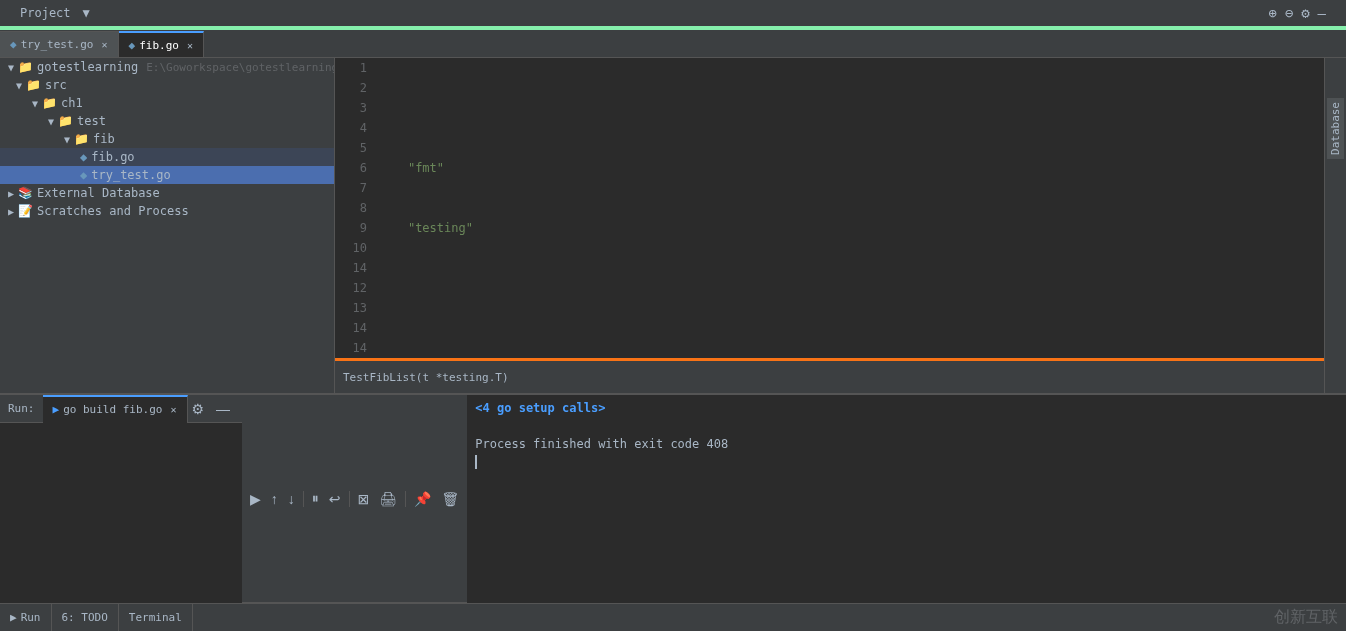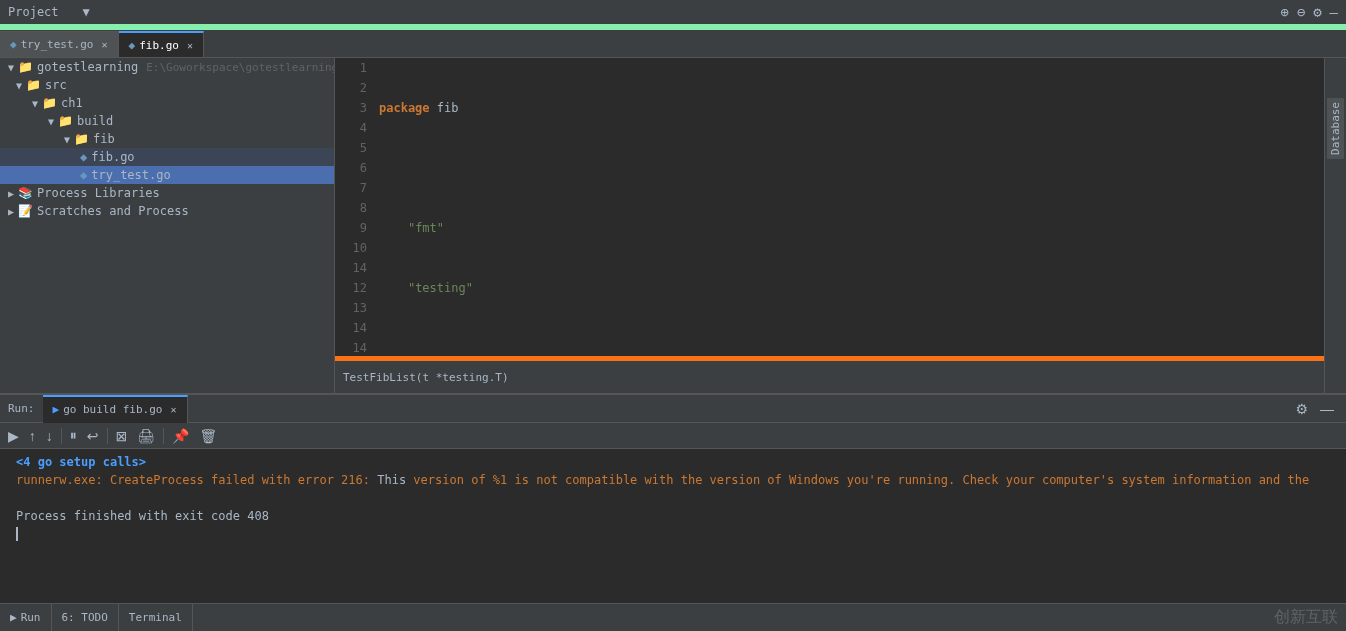--- a/index.html
+++ b/index.html
@@ -1,19 +1,19 @@
 <!DOCTYPE html>
 <html><head>
   <meta charset="utf-8">
   <style>
     * { margin: 0; padding: 0; box-sizing: border-box; }
     body { font-family: 'Consolas', 'Monaco', monospace; font-size: 12px; background: #2b2b2b; color: #a9b7c6; display: flex; flex-direction: column; height: 631px; overflow: hidden; }
 
     
-    .top-bar { background: #3c3f41; height: 30px; display: flex; align-items: center; padding: 0 8px; gap: 24px; border-bottom: 6px solid #86efac; flex-shrink: 0; }
+    .top-bar { background: #3c3f41; height: 30px; display: flex; align-items: center; padding: 0 20px; gap: 12px; border-bottom: 4px solid #86efac; flex-shrink: 0; }
     .project-label { color: #a9b7c6; font-size: 12px; display: flex; align-items: center; gap: 4px; cursor: pointer; }
     .top-bar-icons { margin-left: auto; display: flex; gap: 8px; align-items: center; }
     .top-icon { color: #a9b7c6; cursor: pointer; font-size: 14px; }
 
     
     .tabs-bar { background: #3c3f41; height: 28px; display: flex; align-items: flex-end; border-bottom: 1px solid #555; flex-shrink: 0; }
     .tab { display: flex; align-items: center; gap: 4px; padding: 0 10px; height: 26px; background: #4e5254; border-right: 1px solid #555; border-top: 1px solid #555; cursor: pointer; font-size: 11px; color: #a9b7c6; }
     .tab.active { background: #2b2b2b; border-top: 2px solid #4a9eff; color: #fff; }
     .tab-close { font-size: 10px; color: #a9b7c6; margin-left: 4px; }
     .tab-icon-go { color: #6897bb; }
@@ -34,34 +34,34 @@
     .line-numbers { width: 40px; background: #2b2b2b; text-align: right; padding-right: 8px; color: #606366; font-size: 12px; line-height: 20px; padding-top: 0; flex-shrink: 0; user-select: none; }
     .line-num { height: 20px; line-height: 20px; }
     .code-content { flex: 1; padding-left: 4px; font-size: 12px; line-height: 20px; white-space: pre; overflow-x: auto; }
     .code-line { height: 20px; line-height: 20px; position: relative; }
 
     
     .kw { color: #cc7832; font-weight: bold; }
     .str { color: #6a8759; }
 
     
-    .editor-status { background: #3c3f41; height: 22px; display: flex; align-items: center; padding: 16px 8px; font-size: 11px; color: #a9b7c6; border-top: 5px solid #f97316; flex-shrink: 0; }
+    .editor-status { background: #3c3f41; height: 22px; display: flex; align-items: center; padding: 16px 8px; font-size: 11px; color: #a9b7c6; border-top: 3px solid #f97316; flex-shrink: 0; }
 
     
     .right-panel { width: 22px; background: #3c3f41; border-left: 1px solid #555; display: flex; flex-direction: column; align-items: center; padding-top: 40px; }
     .right-panel-label { writing-mode: vertical-rl; transform: rotate(180deg); font-size: 11px; color: #a9b7c6; cursor: pointer; background: #4e5254; padding: 4px 2px; }
 
     
-    .bottom-panel { height: 210px; background: #2b2b2b; border-top: 2px solid #555; display: flex; flex-direction: column; flex-shrink: 0; }
+    .bottom-panel { height: 210px; background: #2b2b2b; border-top: 2px solid #555; display: flex; flex-direction: row; flex-shrink: 0; }
     .bottom-tabs { background: #3c3f41; height: 28px; display: flex; align-items: center; border-bottom: 1px solid #555; }
     .bottom-tab { display: flex; align-items: center; gap: 4px; padding: 0 10px; height: 28px; cursor: pointer; font-size: 11px; color: #a9b7c6; border-right: 1px solid #555; }
     .bottom-tab.active { background: #2b2b2b; border-top: 2px solid #4a9eff; }
     .bottom-toolbar { background: #3c3f41; display: flex; align-items: center; padding: 2px 4px; border-bottom: 1px solid #555; gap: 2px; }
     .btn-icon { background: none; border: none; color: #a9b7c6; cursor: pointer; padding: 2px 4px; font-size: 14px; }
-    .console-output { flex: 1; overflow-y: auto; padding: 4px 16px; font-size: 12px; font-family: monospace; }
+    .console-output { flex: 1; overflow-y: auto; padding: 4px 8px; font-size: 12px; font-family: monospace; }
     .console-line { line-height: 18px; white-space: pre-wrap; word-break: break-all; }
     .console-line.info { color: #a9b7c6; }
     .console-line.error { color: #cc7832; }
     .console-line.success { color: #a9b7c6; }
     .console-line.command { color: #4a9eff; font-weight: bold; }
     .cursor-blink { border-left: 2px solid #a9b7c6; animation: blink 1s infinite; }
     @keyframes blink { 0%,100%{opacity:1} 50%{opacity:0} }
 
     
     .bottom-nav { background: #3c3f41; height: 28px; display: flex; align-items: center; border-top: 1px solid #555; flex-shrink: 0; }
@@ -123,21 +123,21 @@
 
     <div class="sidebar-item" style="padding-left:32px;">
       <span class="folder-arrow">▼</span>
       <span class="icon-folder">📁</span>
       <span>ch1</span>
     </div>
 
     <div class="sidebar-item" style="padding-left:48px;">
       <span class="folder-arrow">▼</span>
       <span class="icon-folder">📁</span>
-      <span>build</span>
+      <span>test</span>
     </div>
 
     <div class="sidebar-item" style="padding-left:64px;">
       <span class="folder-arrow">▼</span>
       <span class="icon-folder">📁</span>
       <span>fib</span>
     </div>
 
     <div class="sidebar-item" style="padding-left:80px; background:#3c4556;">
       <span style="color:#6897bb;">◆</span>
@@ -145,21 +145,21 @@
     </div>
 
     <div class="sidebar-item selected" style="padding-left:80px;">
       <span style="color:#6897bb;">◆</span>
       <span>try_test.go</span>
     </div>
 
     <div class="sidebar-item">
       <span class="folder-arrow">▶</span>
       <span>📚</span>
-      <span>Process Libraries</span>
+      <span>External Database</span>
     </div>
 
     <div class="sidebar-item">
       <span class="folder-arrow">▶</span>
       <span>📝</span>
       <span>Scratches and Process</span>
     </div>
 
   </div>
 
@@ -177,21 +177,20 @@
         <div class="line-num">9</div>
         <div class="line-num">10</div>
         <div class="line-num">14</div>
         <div class="line-num">12</div>
         <div class="line-num">13</div>
         <div class="line-num">14</div>
         <div class="line-num">14</div>
         <div class="line-num">16</div>
       </div>
       <div class="code-content">
-        <div class="code-line"><span class="kw">package</span> fib</div>
         <div class="code-line">&nbsp;</div>
         <div class="code-line">    <span class="str">"fmt"</span></div>
         <div class="code-line">    <span class="str">"testing"</span></div>
         
         
         
         
         
         
         
@@ -236,21 +235,20 @@
     <div style="width:1px; height:16px; background:#555; margin:0 2px;"></div>
     <button class="btn-icon">⊠</button>
     <button class="btn-icon">🖨</button>
     <div style="width:1px; height:16px; background:#555; margin:0 2px;"></div>
     <button class="btn-icon">📌</button>
     <button class="btn-icon">🗑</button>
   </div>
 
   <div class="console-output">
     <div class="console-line command">&lt;4 go setup calls&gt;</div>
-    <div class="console-line error">runnerw.exe: CreateProcess failed with error 216: <span style="color:#a9b7c6;">This</span> version of %1 is not compatible with the version of Windows you're running. Check your computer's system information and the</div>
     <div class="console-line info">&nbsp;</div>
     <div class="console-line success">Process finished with exit code 408</div>
     <div class="console-line"><span class="cursor-blink">&nbsp;</span></div>
   </div>
 </div>
 
 <div class="bottom-nav">
   <div class="bottom-nav-item">
     <span>▶</span>
     <span>Run</span>

